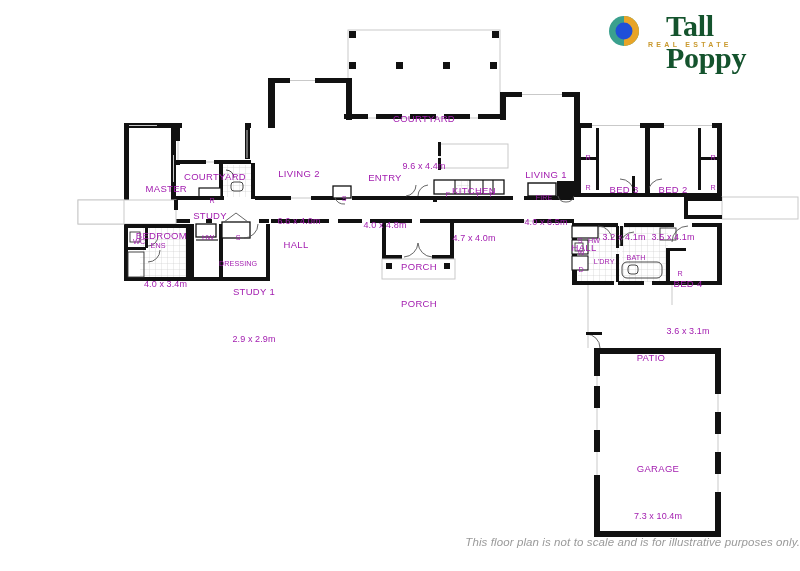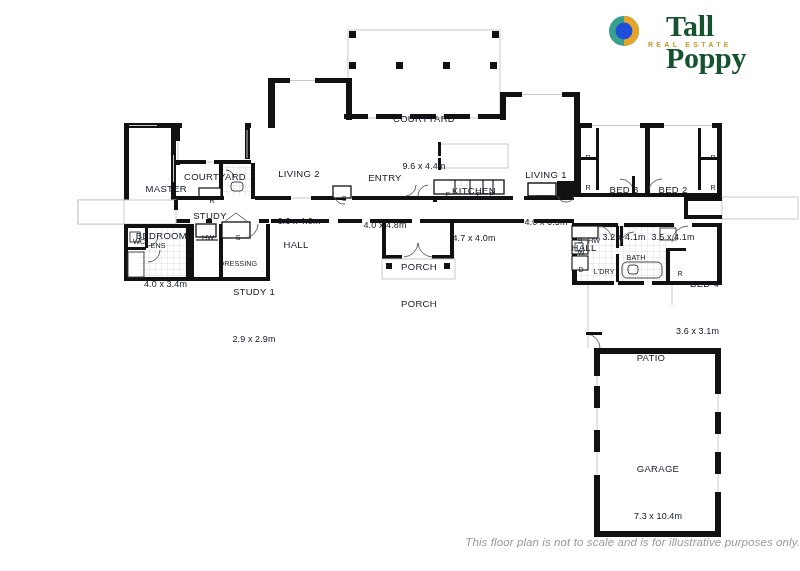--- a/index.html
+++ b/index.html
@@ -1,20 +1,20 @@
 <!DOCTYPE html>
 <html><head>
 <meta charset="utf-8">
 <style>
   html,body{margin:0;padding:0;background:#ffffff;}
   body{width:800px;height:571px;position:relative;overflow:hidden;
        font-family:"Liberation Sans","DejaVu Sans",sans-serif;color:#1a1a1a;}
   #plan{position:absolute;left:0;top:0;width:800px;height:571px;}
   .lbl{position:absolute;text-align:center;line-height:1.15;white-space:pre;
-       color:#0f172a;pointer-events:none;}
+       color:#a21caf;pointer-events:none;}
   .lbl .n{display:block;font-size:9.5px;letter-spacing:.3px;}
   .lbl .d{display:block;font-size:9px;letter-spacing:.1px;}
   .tiny{font-size:7.2px;letter-spacing:.1px;}
   
   #logo{position:absolute;left:606px;top:8px;width:190px;height:46px;}
   #logo .mark{position:absolute;left:2px;top:7px;width:32px;height:32px;}
   #logo .wordmark{position:absolute;left:38px;top:2px;font-size:30px;line-height:32px;
       font-family:"Liberation Serif","DejaVu Serif",serif;font-weight:700;color:#14532d;
       letter-spacing:-0.3px;margin-left:22px;}
   #logo .sub{position:absolute;left:42px;top:33px;font-size:7px;letter-spacing:3.3px;
@@ -377,30 +377,30 @@
 </div>
 <div class="lbl tiny" style="left:583px;top:229px;width:18px;">
   <span>HW</span>
 </div>
 <div class="lbl tiny" style="left:573px;top:241px;width:12px;">
   <span>W</span>
 </div>
 <div class="lbl tiny" style="left:573px;top:258px;width:12px;">
   <span>D</span>
 </div>
-<div class="lbl tiny" style="left:586px;top:260px;width:32px;">
+<div class="lbl tiny" style="left:586px;top:250px;width:32px;">
   <span>L'DRY</span>
 </div>
 <div class="lbl tiny" style="left:616px;top:246px;width:36px;">
   <span>BATH</span>
 </div>
 <div class="lbl tiny" style="left:670px;top:262px;width:16px;">
   <span>R</span>
 </div>
-<div class="lbl" style="left:657px;top:242px;width:62px;text-align:right;">
+<div class="lbl" style="left:657px;top:242px;width:62px;">
   <span class="n">BED 4</span>
   <span class="d">3.6 x 3.1m</span>
 </div>
 
 <div class="lbl tiny" style="left:440px;top:183px;width:12px;">
   <span>F</span>
 </div>
 <div class="lbl tiny" style="left:471px;top:183px;width:12px;">
   <span>P</span>
 </div>

